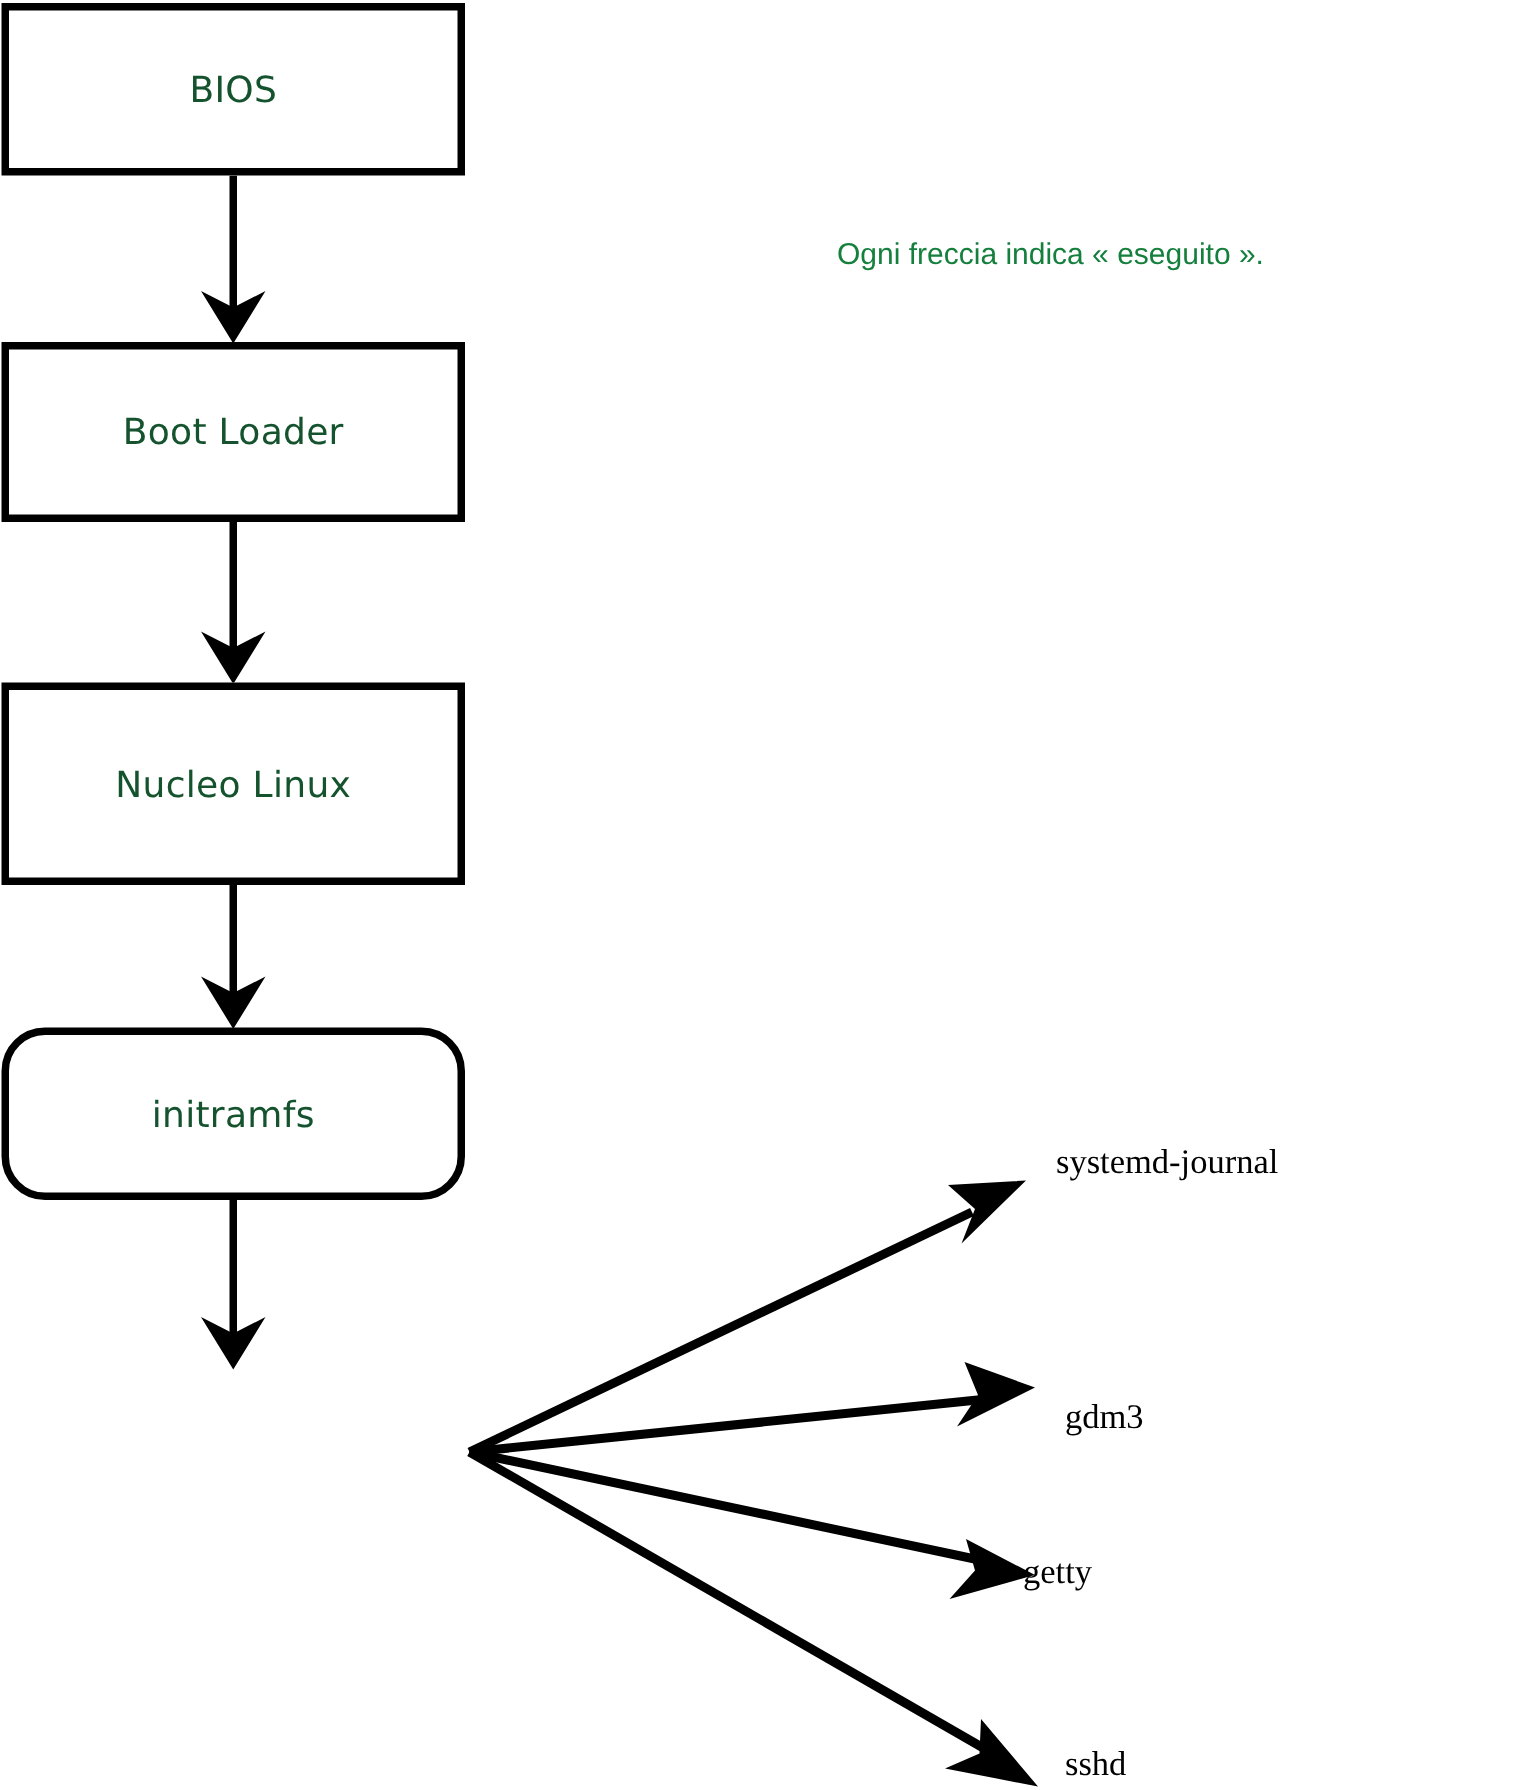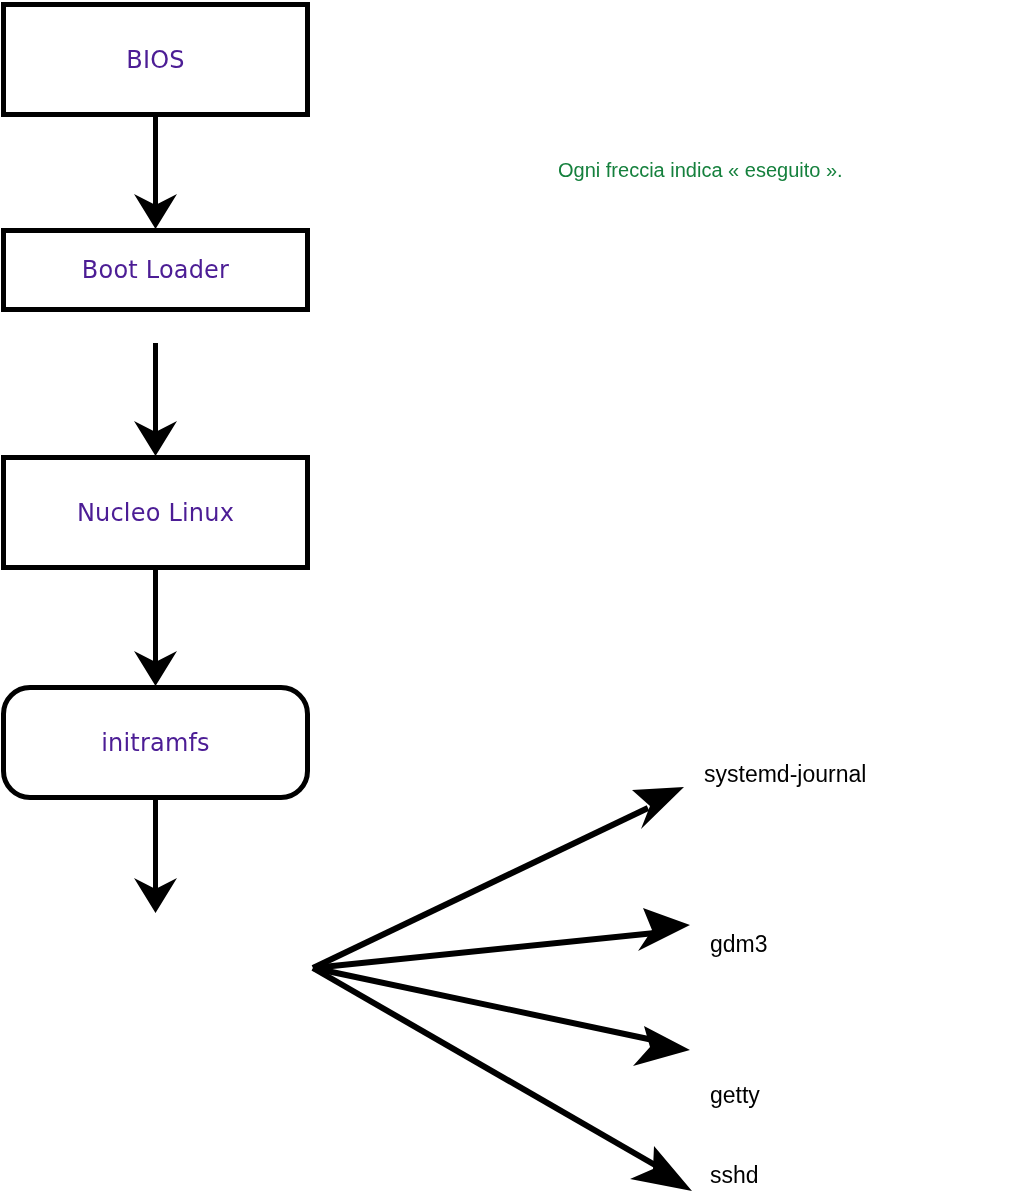--- a/index.html
+++ b/index.html
@@ -30,28 +30,28 @@
     background: #ffffff;
     border: 5px solid #000000;
     display: flex;
     align-items: center;
     justify-content: center;
   }
   .proc-box-label {
     font-family: "DejaVu Sans", sans-serif;
     font-size: 24px;
     line-height: 1;
-    color: #4c1d95;
+    color: #14532d;
     letter-spacing: 0.2px;
     white-space: nowrap;
   }
   
   .service-label {
     position: absolute;
-    font-family: Liberation Sans, sans-serif;
+    font-family: Liberation Serif, serif;
     font-size: 23px;
     line-height: 1;
     color: #000000;
     white-space: nowrap;
   }
   
   .note-text {
     position: absolute;
     font-family: Liberation Sans, sans-serif;
     font-size: 20px;
@@ -105,36 +105,36 @@
     <g>
       <line x1="313" y1="968" x2="655" y2="1165" stroke="#000000" stroke-width="6"></line>
       <path d="M 692 1191 L 654 1146 L 653 1169 L 630 1179 Z" fill="#000000"></path>
     </g>
   </svg>
 
   <div class="proc-box" style="left:1px; top:2px; width:309px; height:115px;">
     <span class="proc-box-label">BIOS</span>
   </div>
 
-  <div class="proc-box" style="left:1px; top:228px; width:309px; height:84px;">
+  <div class="proc-box" style="left:1px; top:228px; width:309px; height:120px;">
     <span class="proc-box-label">Boot Loader</span>
   </div>
 
-  <div class="proc-box" style="left:1px; top:455px; width:309px; height:115px;">
+  <div class="proc-box" style="left:1px; top:455px; width:309px; height:135px;">
     <span class="proc-box-label">Nucleo Linux</span>
   </div>
 
   <div class="proc-box" style="left:1px; top:685px; width:309px; height:115px;border-radius:29px;">
     <span class="proc-box-label">initramfs</span>
   </div>
 
 
   <div class="service-label" style="left:704px; top:763px;">systemd-journal</div>
 
   <div class="service-label" style="left:710px; top:898px;margin-top:35px;">gdm3</div>
 
-  <div class="service-label" style="left:710px; top:1036px;margin-top:48px;">getty</div>
+  <div class="service-label" style="left:682px; top:1036px;">getty</div>
 
   <div class="service-label" style="left:710px; top:1164px;">sshd</div>
 
   <div class="note-text" style="left:558px; top:160px;">Ogni freccia indica « eseguito ».</div>
 
 </div>
 
 </body></html>

